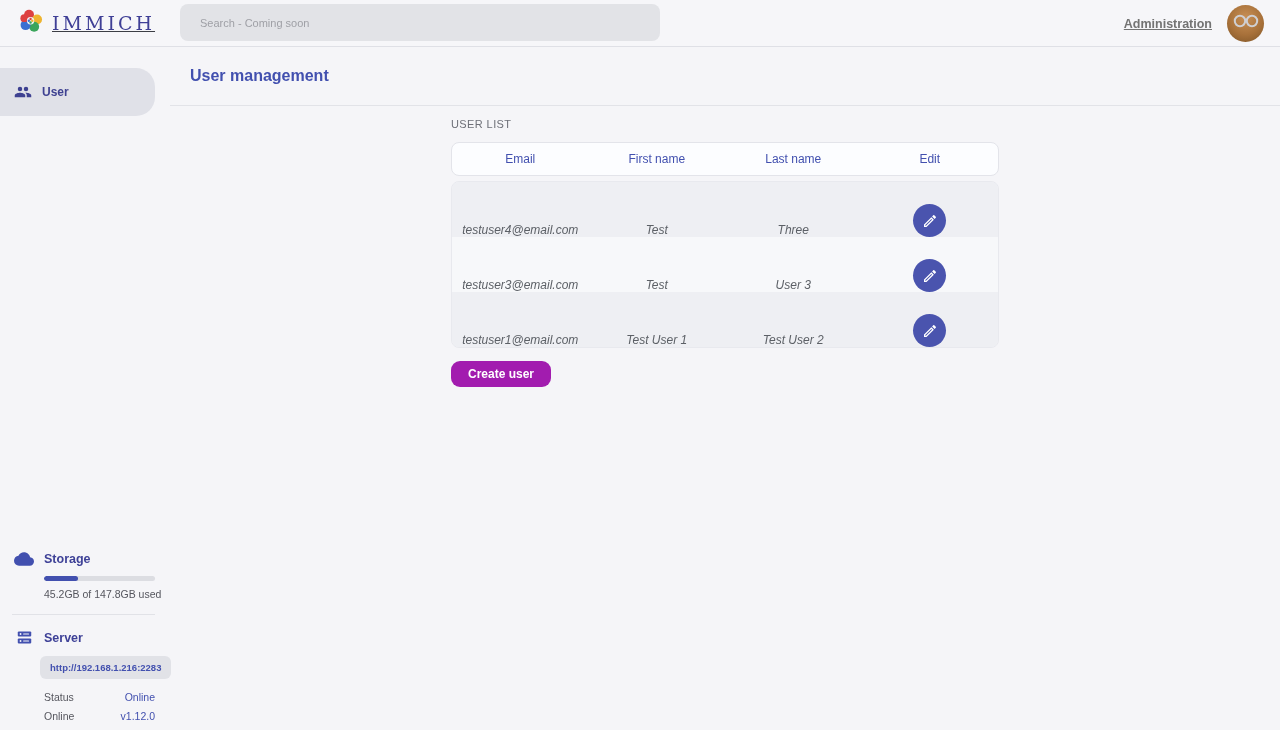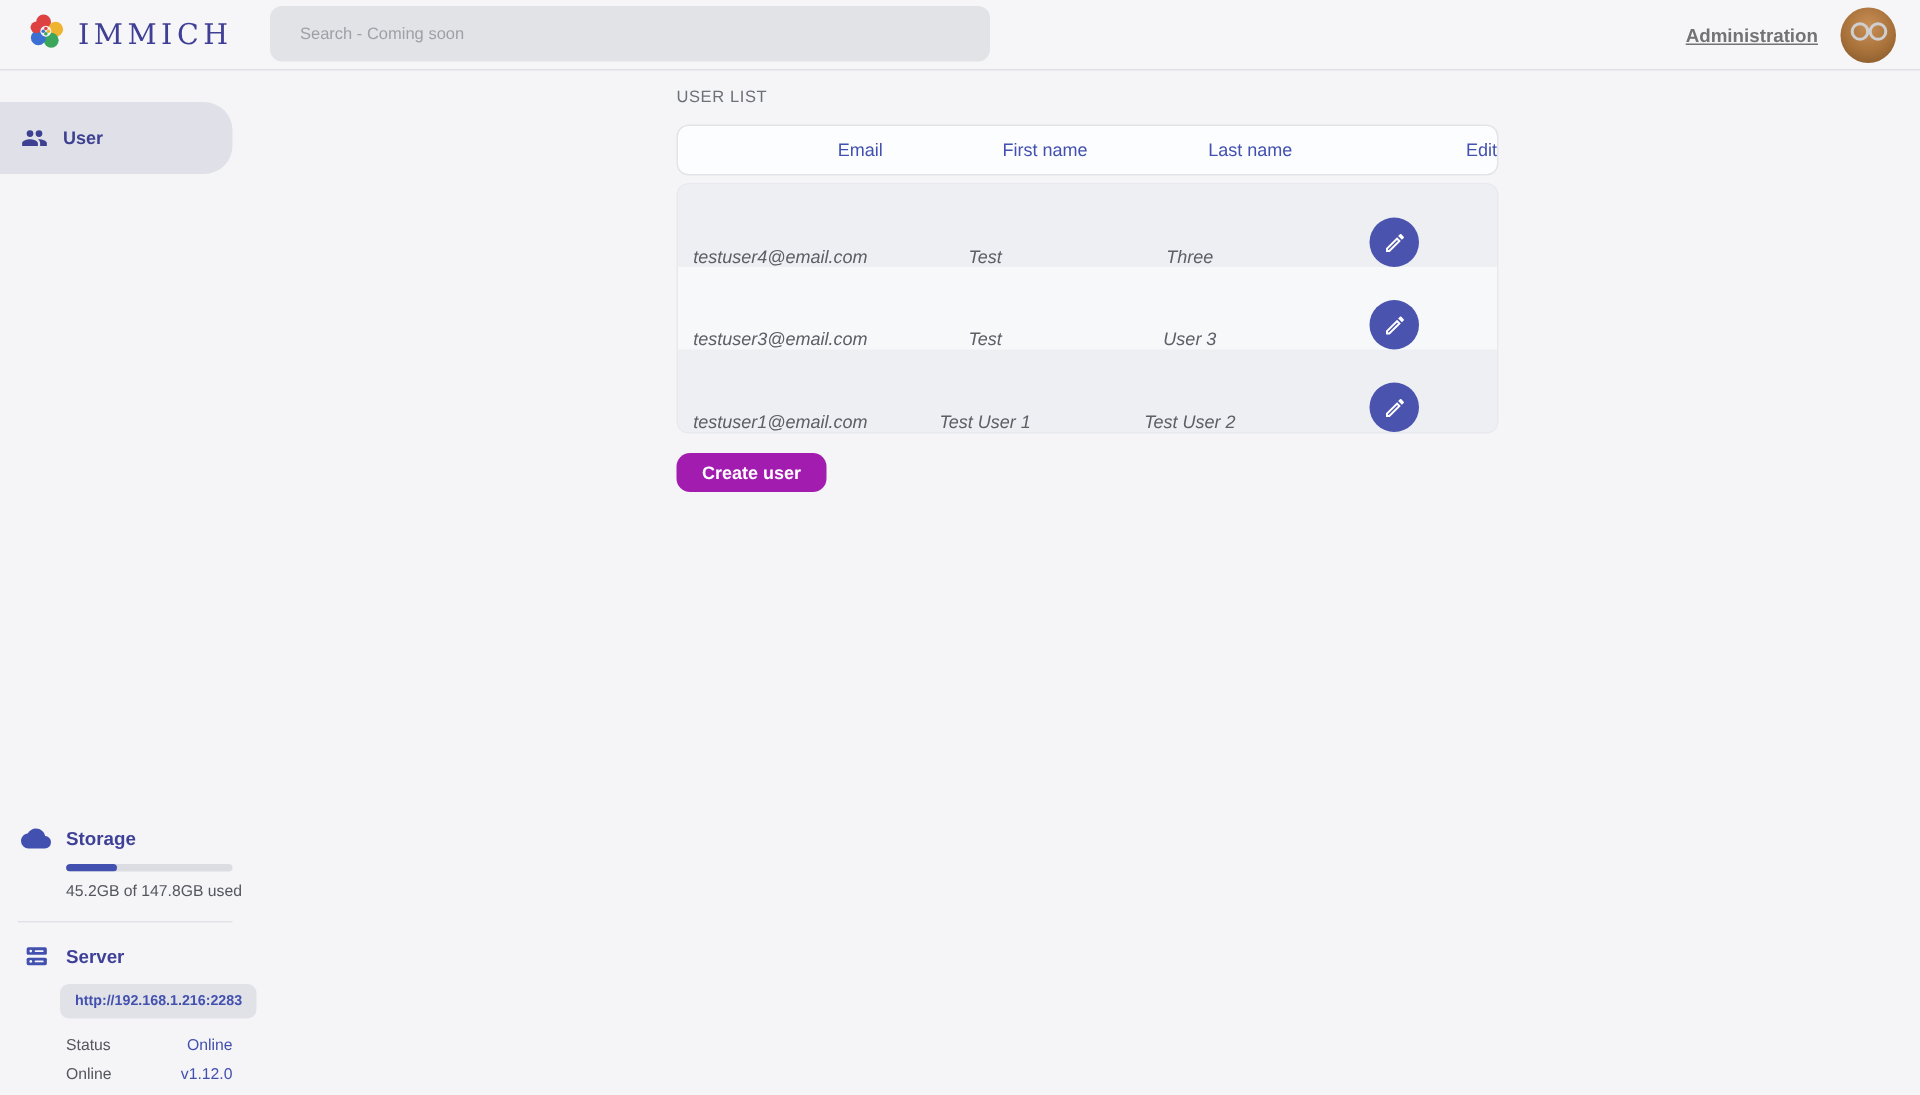--- a/index.html
+++ b/index.html
@@ -11,21 +11,21 @@
     position:relative;
   }
 
   
   .navbar {
     position:absolute; top:0; left:0; width:1280px; height:47px;
     background:#f6f6f9;
     border-bottom:1px solid #dfe0e6;
     display:flex; align-items:center;
   }
-  .brand { display:flex; align-items:center; gap:8px; margin-left:18px; }
+  .brand { display:flex; align-items:center; gap:8px; margin-left:18px;text-decoration:underline; }
   .brand-text {
     font-family:"DejaVu Serif", serif;
     font-size:19px; letter-spacing:3px; color:#3f3f96;
   }
   .search-wrap {
     position:absolute; left:180px; top:4px; width:480px; height:37px;
   }
   .search-input {
     width:100%; height:100%;
     background:#e2e3e7; border:none; border-radius:8px;
@@ -103,21 +103,21 @@
   .section-label {
     margin-top:12px; font-size:11px; letter-spacing:0.4px;
     color:#6e7078; font-weight:500;
   }
   .thead {
     margin-top:12px; height:34px;
     background:#fcfdff; border:1px solid #e3e4ea; border-radius:8px;
     display:flex; align-items:center;
   }
   .thead .hcell {
-    flex:1; text-align:right; font-size:12px; font-weight:500; color:#4250af;
+    flex:1; text-align:center; font-size:12px; font-weight:500; color:#4250af;
   }
   .tbody {
     margin-top:5px; border-radius:8px; overflow:hidden;
     border:1px solid #e8e9ee;
   }
   .trow { height:55px; display:flex; align-items:flex-end;font-style:italic; }
   .trow:nth-child(odd) { background:#eeeff3; }
   .trow:nth-child(even) { background:#f7f8fa; }
   .tcell {
     flex:1; text-align:center; font-size:12px; color:#5c6066;
@@ -220,20 +220,23 @@
       <span class="kv-value">Online</span>
     </div>
     <div class="kv-row">
       <span class="kv-label">Online</span>
       <span class="kv-value">v1.12.0</span>
     </div>
   </div>
 </div>
 
 <div class="main">
+  <div class="title-bar">
+    <span class="page-title">User management</span>
+  </div>
 
   <div class="content-col">
     <div class="section-label">USER LIST</div>
 
     <div class="thead">
       <span class="hcell">Email</span>
       <span class="hcell">First name</span>
       <span class="hcell">Last name</span>
       <span class="hcell">Edit</span>
     </div>

